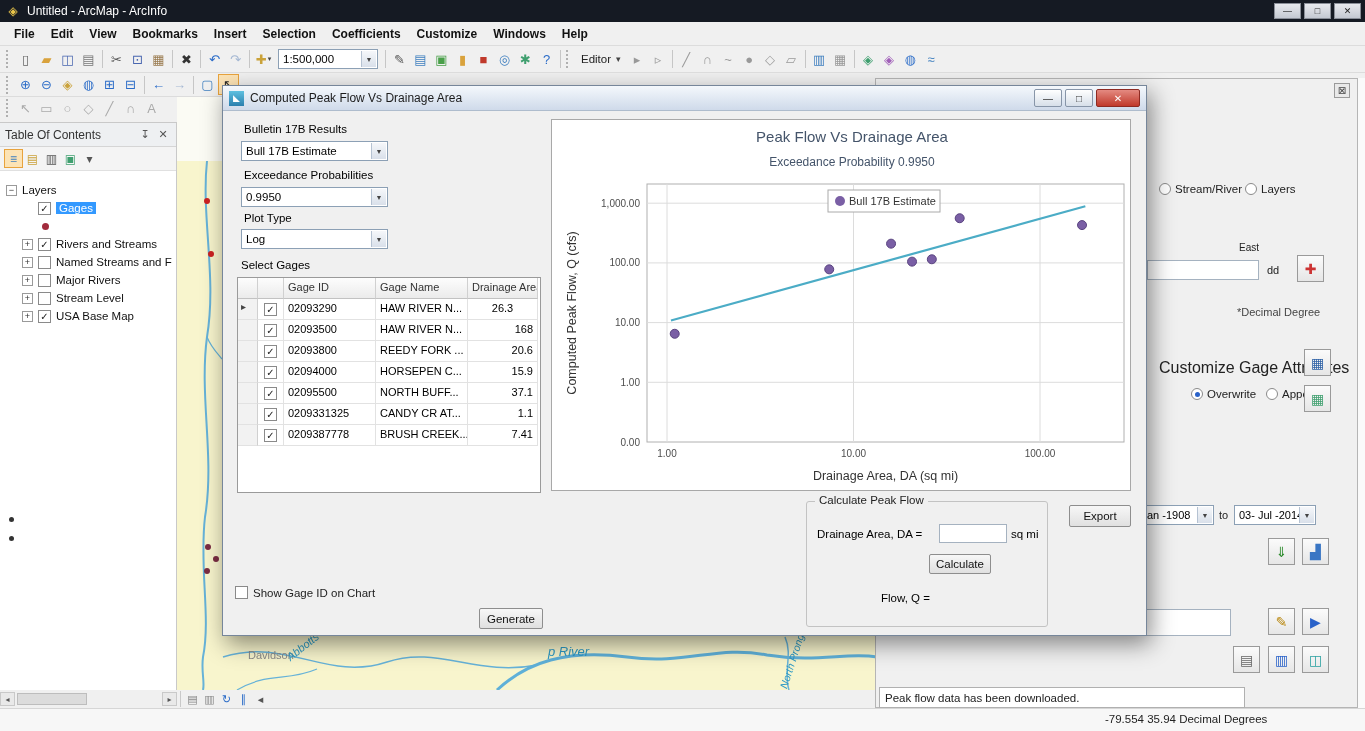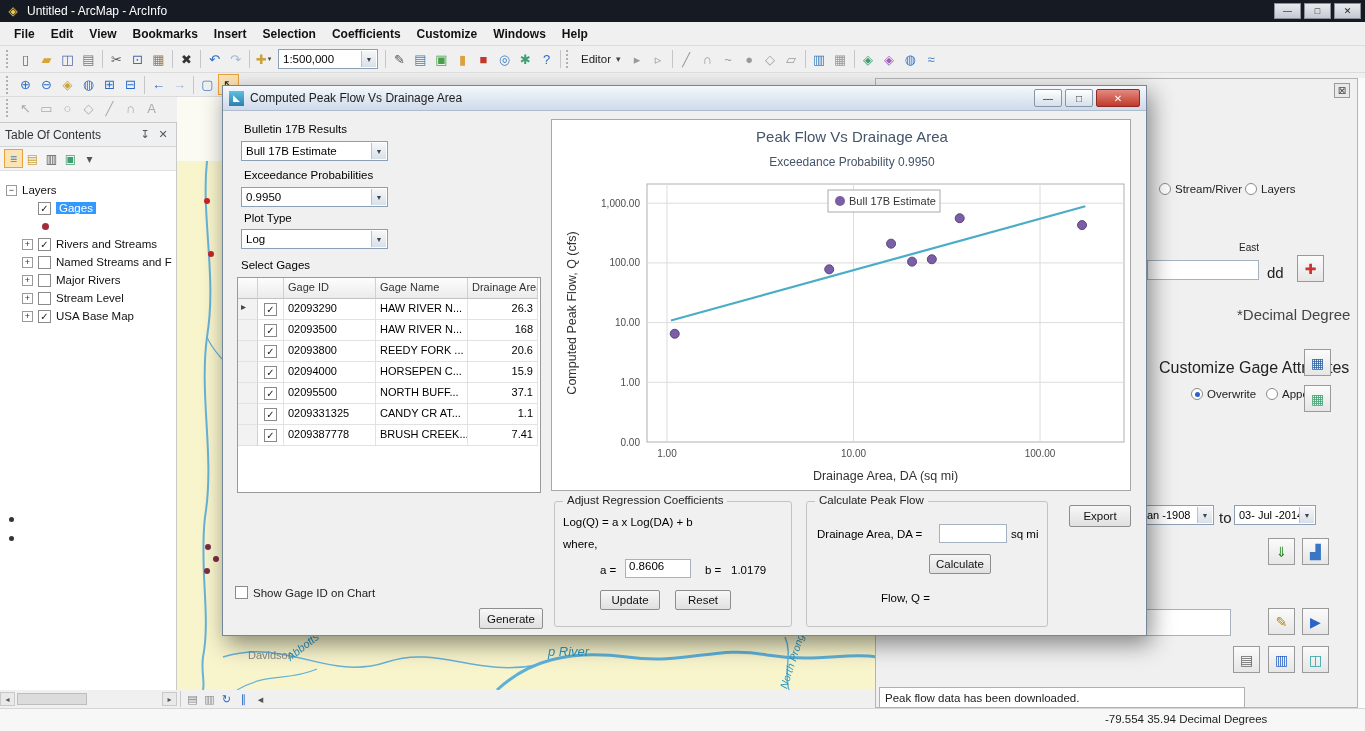--- a/index.html
+++ b/index.html
@@ -61,21 +61,21 @@
 .strack{flex:1;height:14px;}
 .vdiv{width:1px;height:16px;background:#c9c9c9;margin:0 3px;flex:none;}
 .mb-toolbar{display:flex;align-items:center;}
 .mb-toolbar .tbtn{width:17px;height:16px;font-size:11px;}
 .statusbar{left:0;top:708px;width:1365px;height:23px;background:#f7f7f7;border-top:1px solid #d6d6d6;z-index:6;}
 .coords{position:absolute;left:1105px;top:4px;font-size:11.5px;color:#222;}
 
 
 .right-panel{left:875px;top:78px;width:483px;height:630px;background:#f0f0f0;border:1px solid #b5b5b5;z-index:4;}
 .rp-close{position:absolute;left:458px;top:4px;width:16px;height:15px;border:1px solid #9a9a9a;background:#e9e9e9;font-size:10px;display:flex;align-items:center;justify-content:center;color:#444;}
-.rp-label{position:absolute;font-size:15px;color:#222;white-space:nowrap;}
+.rp-label{position:absolute;font-size:11px;color:#222;white-space:nowrap;}
 .radio{position:absolute;display:flex;align-items:center;font-size:11.5px;color:#222;white-space:nowrap;}
 .rb{width:12px;height:12px;border-radius:50%;border:1px solid #8a8a8a;background:#fff;margin-right:4px;position:relative;flex:none;}
 .rb.sel::after{content:'';position:absolute;left:2.5px;top:2.5px;width:5px;height:5px;border-radius:50%;background:#2a62c9;}
 .tin{position:absolute;background:#fff;border:1px solid #a5b2c0;height:20px;font-size:11.5px;padding:0 3px;}
 .rp-combo{position:absolute;height:20px;background:#fff;border:1px solid #8ca0b5;font-size:11px;display:flex;align-items:center;padding:0 16px 0 4px;white-space:nowrap;overflow:hidden;}
 .rp-btn{position:absolute;width:27px;height:27px;background:linear-gradient(#fbfbfb,#e6e6e6);border:1px solid #9a9a9a;display:flex;align-items:center;justify-content:center;font-size:14px;}
 .rp-status{position:absolute;left:3px;top:608px;width:366px;height:21px;background:#fff;border:1px solid #b0b0b0;font-size:11.5px;display:flex;align-items:center;padding-left:5px;color:#222;}
 
 
 .dialog{left:222px;top:85px;width:925px;height:551px;background:#f0f0f0;border:1px solid #76869a;box-shadow:4px 8px 22px rgba(0,0,0,.45);z-index:5;}
@@ -532,21 +532,21 @@
         <div class="gcell hcell" style="width: 70px;">Drainage Area...</div>
       </div>
     <div>
         <div class="grow">
           <div class="gcell indcell" style="width: 20px;">▸</div>
           <div class="gcell cbcell" style="width: 26px;">
             <span class="cb">✓</span>
           </div>
           <div class="gcell " style="width: 92px;">02093290</div>
           <div class="gcell " style="width: 92px;">HAW RIVER N...</div>
-          <div class="gcell num" style="width: 70px;">26.3</div>
+          <div class="gcell num" style="width: 70px; text-align: center;">26.3</div>
         </div>
         <div class="grow">
           <div class="gcell indcell" style="width: 20px;"></div>
           <div class="gcell cbcell" style="width: 26px;">
             <span class="cb">✓</span>
           </div>
           <div class="gcell " style="width: 92px;">02093500</div>
           <div class="gcell " style="width: 92px;">HAW RIVER N...</div>
           <div class="gcell num" style="width: 70px;">168</div>
         </div>
@@ -634,31 +634,20 @@
         <text x="300" y="22" font-size="15" fill="#44546a" text-anchor="middle">Peak Flow Vs Drainage Area</text>
         <text x="300" y="46" font-size="12" fill="#44546a" text-anchor="middle">Exceedance Probability 0.9950</text>
         <text x="333.5" y="360" font-size="12.5" fill="#333333" text-anchor="middle">Drainage Area, DA (sq mi)</text>
         <text x="0" y="4" font-size="12.5" fill="#333333" text-anchor="middle" transform="translate(20,193) rotate(-90)">Computed Peak Flow, Q (cfs)</text>
         <rect x="276" y="70" width="112" height="22" fill="#ffffff" stroke="#aaaaaa"></rect>
         <circle cx="288" cy="81" r="5" fill="#7a5fa5"></circle>
         <text x="297" y="85" font-size="11" fill="#333333" text-anchor="start">Bull 17B Estimate</text>
       </svg>
   </div>
 
-  <div class="group" style="left:331px;top:415px;width:238px;height:126px">
-    <span class="glabel">Adjust Regression Coefficients</span>
-    <div class="dlabel" style="left:8px;top:14px">Log(Q) = a x Log(DA) + b</div>
-    <div class="dlabel" style="left:8px;top:36px">where,</div>
-    <div class="dlabel" style="left:45px;top:62px">a =</div>
-    <div class="tin" style="left:70px;top:57px;width:66px;height:19px">0.8606</div>
-    <div class="dlabel" style="left:150px;top:62px">b =</div>
-    <div class="dlabel" style="left:176px;top:62px">1.0179</div>
-    <div class="btn" style="left:45px;top:88px;width:60px;height:20px">Update</div>
-    <div class="btn" style="left:120px;top:88px;width:56px;height:20px">Reset</div>
-  </div>
 
   <div class="group" style="left:583px;top:415px;width:242px;height:126px">
     <span class="glabel">Calculate Peak Flow</span>
     <div class="dlabel" style="left:10px;top:26px">Drainage Area, DA =</div>
     <div class="tin" style="left:132px;top:22px;width:68px;height:19px"></div>
     <div class="dlabel" style="left:204px;top:26px">sq mi</div>
     <div class="btn" style="left:122px;top:52px;width:62px;height:20px">Calculate</div>
     <div class="dlabel" style="left:74px;top:90px">Flow, Q =</div>
   </div>
 

